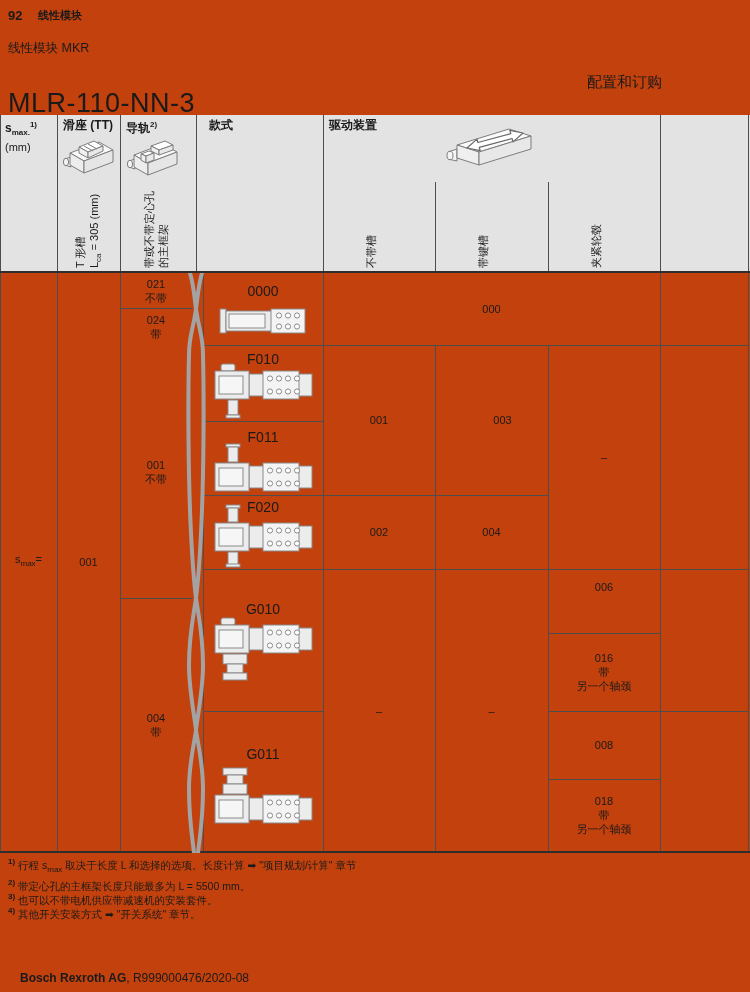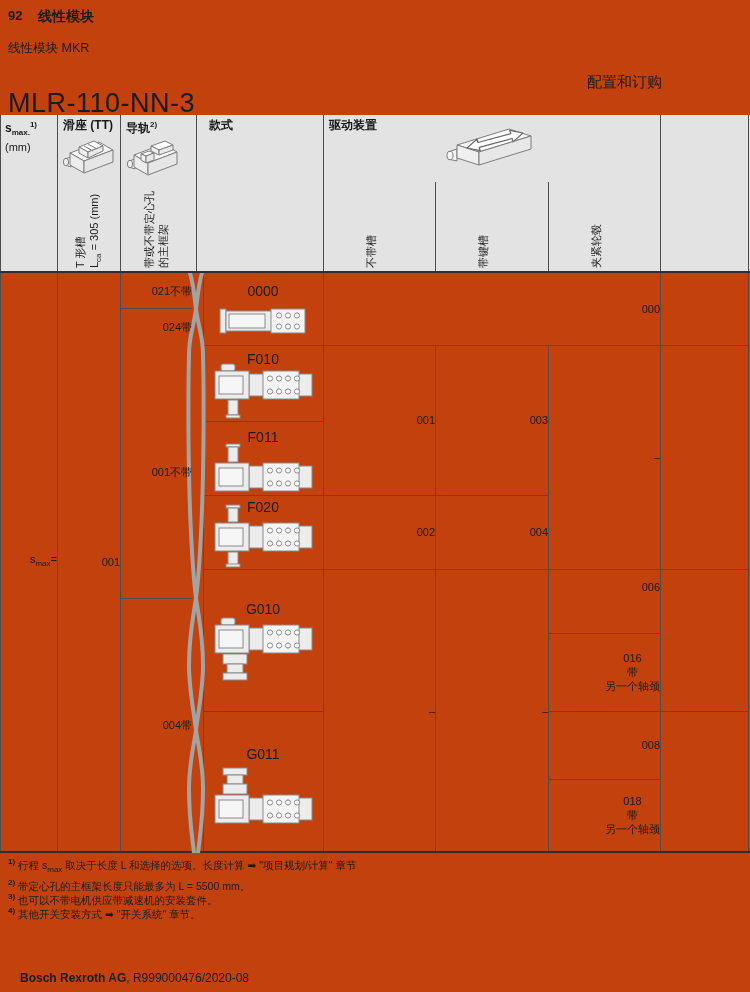--- a/index.html
+++ b/index.html
@@ -5,29 +5,29 @@
   html,body{margin:0;padding:0;background:#fff;}
   .sheet{position:relative;width:750px;height:992px;background:#c2410c;overflow:hidden;
          font-family:"Liberation Sans","DejaVu Sans",sans-serif;color:#1a1a1a;}
   .abs{position:absolute;}
   .vl{position:absolute;width:1px;background:#4d4d4d;}
   .hl{position:absolute;height:1px;background:#4d4d4d;}
   .strong{background:#2e2e2e;}
   .hdr-bg{position:absolute;left:0;top:115px;width:750px;height:157px;background:#e3e3e3;}
   .hc{position:absolute;font-size:12px;font-weight:bold;line-height:14px;}
   .hc .unit{font-weight:normal;font-size:11px;}
-  .cell{position:absolute;display:flex;flex-direction:row;align-items:center;justify-content:flex-end;
+  .cell{position:absolute;display:flex;flex-direction:column;align-items:center;justify-content:center;
         font-size:11px;line-height:14px;text-align:center;}
   .pre{white-space:pre-line;}
   .vtext{position:absolute;transform-origin:0 0;transform:rotate(-90deg);
          white-space:nowrap;font-size:11px;line-height:14px;}
   .stylelabel{position:absolute;width:120px;text-align:center;font-size:14px;line-height:14px;}
   sub{font-size:8px;} sup{font-size:8px;}
   .pgnum{position:absolute;left:8px;top:8px;font-size:13px;font-weight:bold;}
-  .chapter{position:absolute;left:38px;top:8px;font-size:14px;font-weight:bold;}
+  .chapter{position:absolute;left:38px;top:8px;font-size:11px;font-weight:bold;}
   .prodline{position:absolute;left:8px;top:40px;font-size:12.5px;}
   .title{position:absolute;left:8px;top:68px;font-size:27px;letter-spacing:.5px;margin-top:20px;}
   .title-right{position:absolute;right:88px;top:73px;font-size:15px;}
   .fn{position:absolute;left:8px;font-size:10.5px;line-height:14px;}
   .fn sup{font-weight:bold;}
   .footer{position:absolute;left:8px;top:971px;font-size:12px;padding-left:12px;}
   svg{display:block;}
 </style>
 </head>
 <body>
@@ -244,21 +244,21 @@
       <g stroke="#8a8a8a" stroke-width="1">
         <rect x="10" y="3" width="24" height="7" fill="#ececec"></rect>
         <rect x="14" y="10" width="16" height="9" fill="#ececec"></rect>
         <rect x="10" y="19" width="24" height="10" fill="#ececec"></rect>
       </g>
       <use href="#railbase" y="29"></use>
     </svg>
 
     <div class="cell" style="left:323px;top:273px;width:337px;height:72px">000</div>
     <div class="cell" style="left:323px;top:345px;width:112px;height:150px">001</div>
-    <div class="cell" style="left:435px;top:345px;width:113px;height:150px">003</div>
+    <div class="cell" style="left:446px;top:345px;width:113px;height:150px">003</div>
     <div class="cell" style="left:323px;top:495px;width:112px;height:74px">002</div>
     <div class="cell" style="left:435px;top:495px;width:113px;height:74px">004</div>
     <div class="cell" style="left:548px;top:345px;width:112px;height:224px">–</div>
     <div class="cell" style="left:323px;top:569px;width:112px;height:284px">–</div>
     <div class="cell" style="left:435px;top:569px;width:113px;height:284px">–</div>
     <div class="cell" style="left:548px;top:555px;width:112px;height:64px">006</div>
     <div class="cell pre" style="left:548px;top:633px;width:112px;height:78px">016
 带
 另一个轴颈</div>
     <div class="cell" style="left:548px;top:711px;width:112px;height:68px">008</div>

